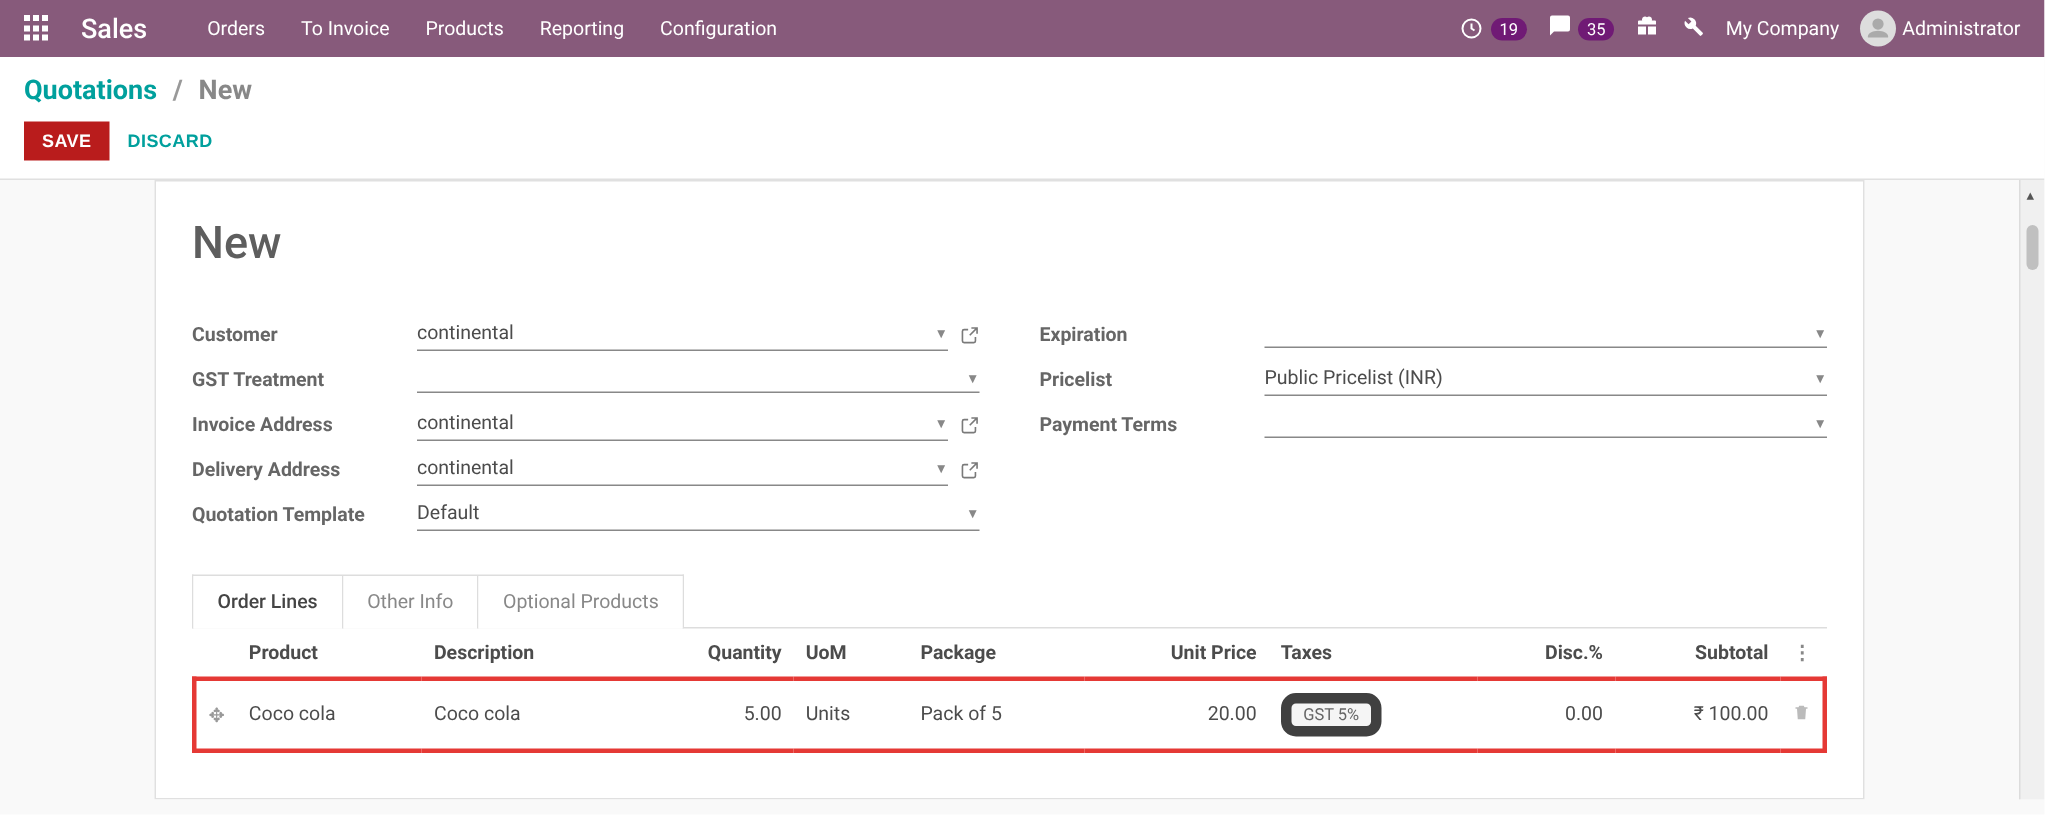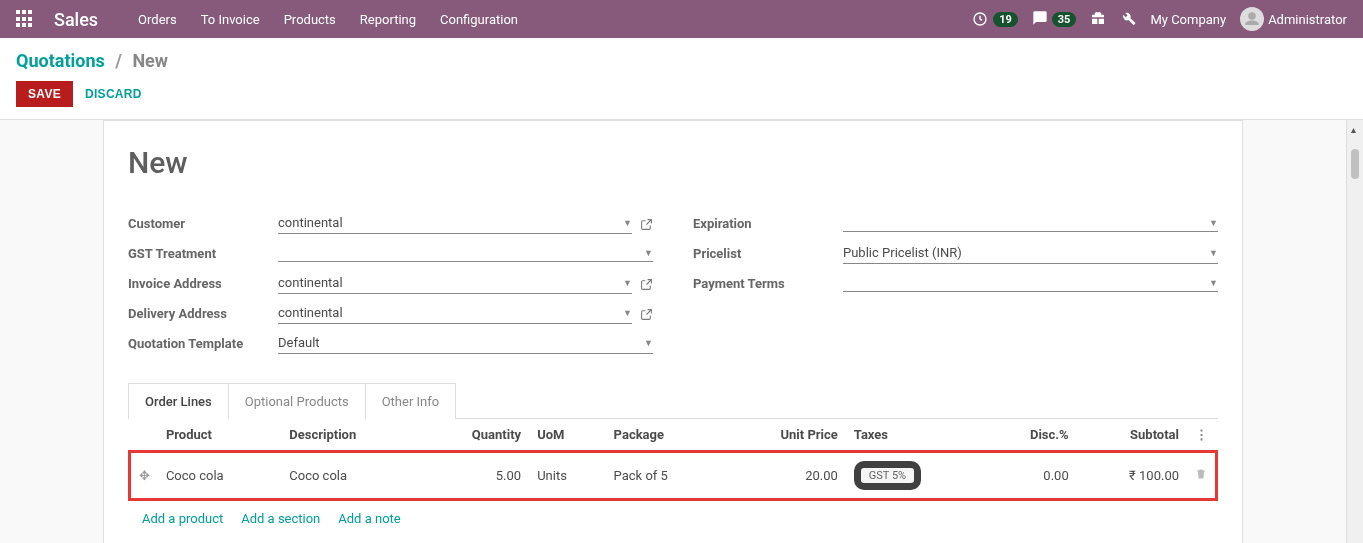--- a/index.html
+++ b/index.html
@@ -4,21 +4,21 @@
 <style>
 * { box-sizing: border-box; margin: 0; padding: 0; }
 body { font-family: -apple-system, BlinkMacSystemFont, "Segoe UI", Roboto, "Helvetica Neue", Arial, sans-serif; font-size: 13px; color: #4c4c4c; background: #f9f9f9; }
 .topbar { background: #875A7B; height: 38px; display: flex; align-items: center; color: #fff; padding: 0 16px; }
 .apps-icon { display: inline-flex; flex-wrap: wrap; width: 18px; height: 18px; gap: 2px; margin-right: 20px; cursor: pointer; }
 .apps-icon span { width: 4px; height: 4px; background: #fff; }
 .brand { font-size: 18px; font-weight: 500; margin-right: 40px; }
 .nav-menu { display: flex; gap: 24px; flex: 1; }
 .nav-menu span { cursor: pointer; font-size: 13px; }
 .top-right { display: flex; align-items: center; gap: 14px; }
-.badge-pill { display: inline-flex; align-items: center; background: #14532d; border-radius: 10px; padding: 1px 6px; font-size: 11px; font-weight: bold; color: #fff; }
+.badge-pill { display: inline-flex; align-items: center; background: #701a75; border-radius: 10px; padding: 1px 6px; font-size: 11px; font-weight: normal; color: #fff; }
 .icon-wrap { display: inline-flex; align-items: center; gap: 4px; cursor: pointer; }
 .avatar { width: 24px; height: 24px; border-radius: 50%; background: #ddd; display: inline-flex; align-items: center; justify-content: center; }
 .avatar svg { width: 18px; height: 18px; fill: #aaa; }
 .subheader { background: #fff; border-bottom: 1px solid #e0e0e0; padding: 12px 16px 12px 16px; }
 .breadcrumb { font-size: 18px; color: #4c4c4c; margin-bottom: 10px; font-weight: bold; }
 .breadcrumb a { color: #00A09D; text-decoration: none; }
 .breadcrumb .sep { color: #999; margin: 0 6px; }
 .breadcrumb .current { color: #888; }
 .action-row { display: flex; align-items: center; gap: 12px; }
 .btn-primary { background: #b91c1c; color: #fff; padding: 6px 12px; font-size: 12px; font-weight: bold; border: none; cursor: pointer; text-transform: uppercase; letter-spacing: 0.3px; }
@@ -232,22 +232,22 @@
             <span></span>
             <span class="caret">▼</span>
           </div>
         </div>
       </div>
     </div>
   </div>
 
   <div class="tabs">
     <div class="tab active">Order Lines</div>
+    <div class="tab inactive">Other Info</div>
     <div class="tab inactive">Optional Products</div>
-    <div class="tab inactive">Other Info</div>
   </div>
 
   <div class="table-wrap">
     <table class="lines">
       <thead>
         <tr>
           <th style="width:24px"></th>
           <th>Product</th>
           <th>Description</th>
           <th class="num">Quantity</th>
@@ -273,25 +273,20 @@
           <td class="num">0.00</td>
           <td class="num">₹ 100.00</td>
           <td><span class="trash">
             <svg viewBox="0 0 24 24" width="12" height="12" fill="#bbb">
                       <path d="M6 7h12l-1 14H7L6 7zm3-4h6l1 2h4v2H4V5h4l1-2z"></path>
                     </svg>
           </span></td>
         </tr>
       </tbody>
     </table>
-    <div class="addlinks">
-      <a href="#">Add a product</a>
-      <a href="#">Add a section</a>
-      <a href="#">Add a note</a>
-    </div>
   </div>
 </div>
 </div>
 <div class="vscroll">
   <div>
     <div class="arrow">▴</div>
     <div class="thumb"></div>
   </div>
 </div>
 </div>

